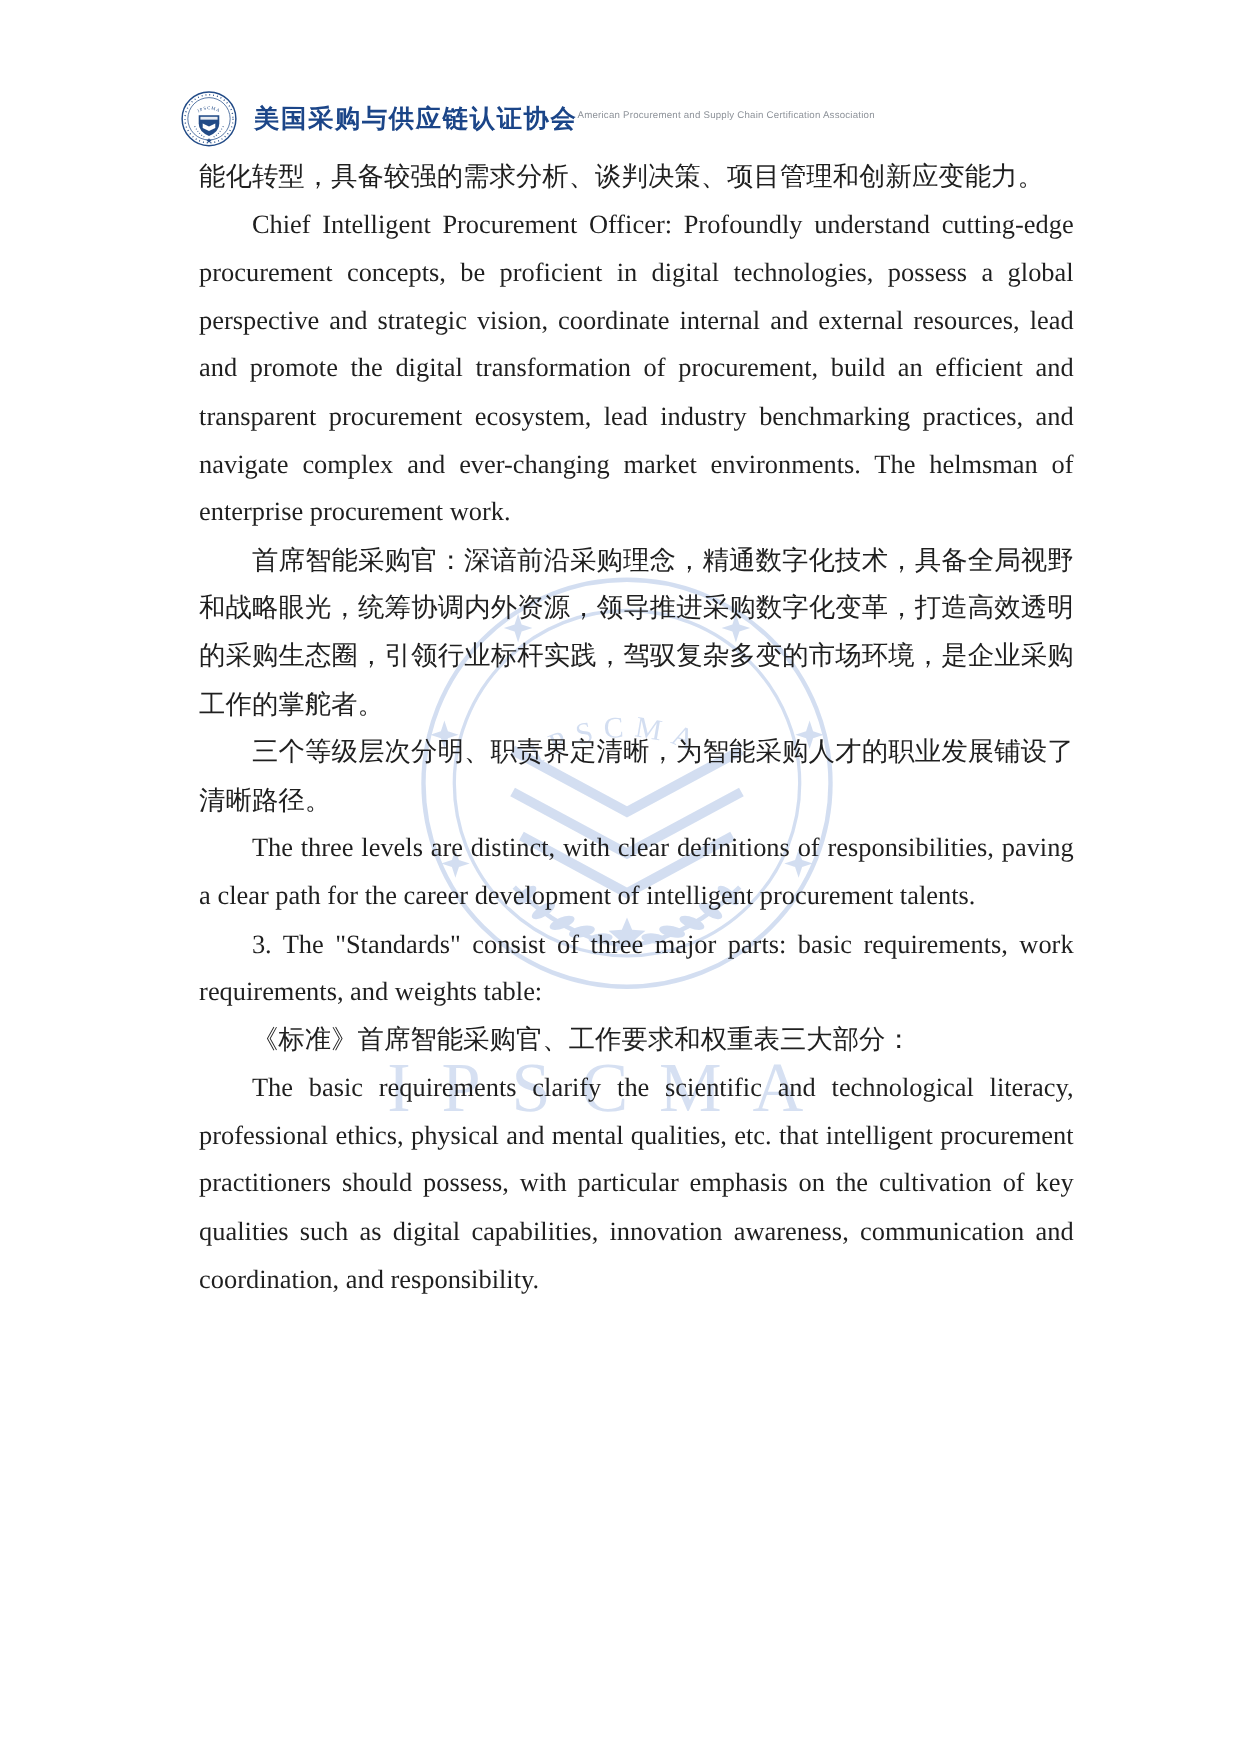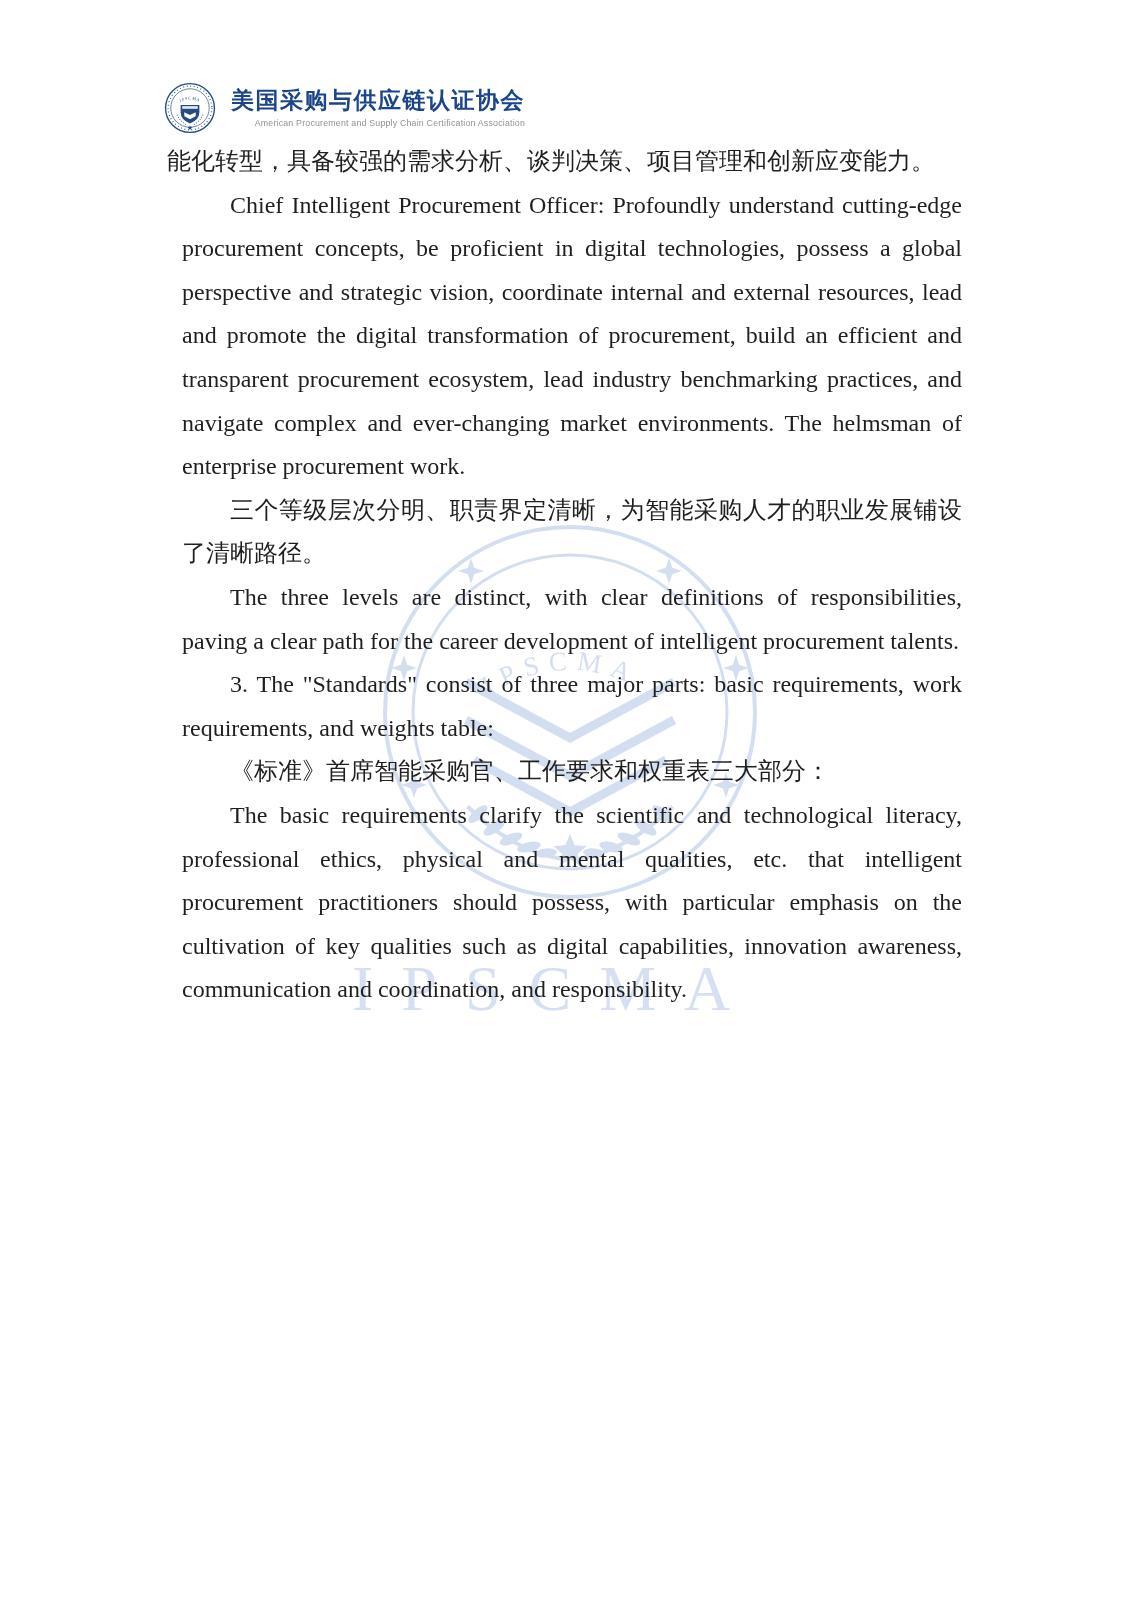--- a/index.html
+++ b/index.html
@@ -10,31 +10,31 @@
                   color:var(--watermark-blue,#ccd9ef);opacity:.85;}
   .watermark-seal svg{display:block;width:100%;height:100%;}
   .watermark-text{position:absolute;left:352px;top:952px;z-index:0;
                   font-family:"Liberation Serif","DejaVu Serif",serif;
                   font-size:64px;letter-spacing:28px;color:var(--watermark-blue,#ccd9ef);
                   opacity:.8;white-space:nowrap;}
   
   .logo-row{position:absolute;left:164px;top:82px;display:flex;align-items:center;gap:15px;z-index:2;}
   .seal{width:52px;height:52px;color:var(--brand-navy,#224b87);}
   .seal svg{display:block;width:100%;height:100%;}
-  .logo-text{display:flex;flex-direction:column;}
+  .logo-text{display:flex;flex-direction:row;}
   .logo-title{font-family:"Liberation Sans","DejaVu Sans",sans-serif;font-weight:bold;
               font-size:23px;letter-spacing:1.5px;color:var(--title-blue,#1b4588);line-height:1.1;}
   .logo-subtitle{font-family:"Liberation Sans","DejaVu Sans",sans-serif;font-size:8.8px;
                  color:var(--subtitle-gray,#8d9299);margin-top:4px;letter-spacing:.2px;text-align:right;}
   
-  .doc-body{position:absolute;left:167px;top:140px;width:795px;z-index:1;
+  .doc-body{position:absolute;left:181px;top:140px;width:795px;z-index:1;
             font-size:24px;line-height:43.6px;color:var(--text,#1f1f1f);
             text-align:justify;text-justify:inter-word;}
   .doc-body p{margin:0;}
-  .doc-body p.indent{text-indent:48px;margin-left:15px;}
+  .doc-body p.indent{text-indent:48px;}
 </style>
 </head>
 <body>
 
 <div class="page">
 
   <div class="watermark-seal">
     <svg viewBox="0 0 384 384" aria-hidden="true">
       <defs>
         <path id="wm-arc" d="M100,182 Q192,118 284,182" fill="none"></path>
@@ -106,20 +106,21 @@
     </span>
     <div class="logo-text">
       <div class="logo-title">美国采购与供应链认证协会</div>
       <div class="logo-subtitle">American Procurement and Supply Chain Certification Association</div>
     </div>
   </header>
 
   <main class="doc-body">
       <p class="" lang="zh">能化转型，具备较强的需求分析、谈判决策、项目管理和创新应变能力。</p>
       <p class="indent" lang="en">Chief Intelligent Procurement Officer: Profoundly understand cutting-edge procurement concepts, be proficient in digital technologies, possess a global perspective and strategic vision, coordinate internal and external resources, lead and promote the digital transformation of procurement, build an efficient and transparent procurement ecosystem, lead industry benchmarking practices, and navigate complex and ever-changing market environments. The helmsman of enterprise procurement work.</p>
+      <p class="indent" lang="zh">首席智能采购官：深谙前沿采购理念，精通数字化技术，具备全局视野和战略眼光，统筹协调内外资源，领导推进采购数字化变革，打造高效透明的采购生态圈，引领行业标杆实践，驾驭复杂多变的市场环境，是企业采购工作的掌舵者。</p>
       <p class="indent" lang="zh">三个等级层次分明、职责界定清晰，为智能采购人才的职业发展铺设了清晰路径。</p>
       <p class="indent" lang="en">The three levels are distinct, with clear definitions of responsibilities, paving a clear path for the career development of intelligent procurement talents.</p>
       <p class="indent" lang="en">3. The "Standards" consist of three major parts: basic requirements, work requirements, and weights table:</p>
       <p class="indent" lang="zh">《标准》首席智能采购官、工作要求和权重表三大部分：</p>
       <p class="indent" lang="en">The basic requirements clarify the scientific and technological literacy, professional ethics, physical and mental qualities, etc. that intelligent procurement practitioners should possess, with particular emphasis on the cultivation of key qualities such as digital capabilities, innovation awareness, communication and coordination, and responsibility.</p>
     </main>
 
 </div>
 
 </body></html>

